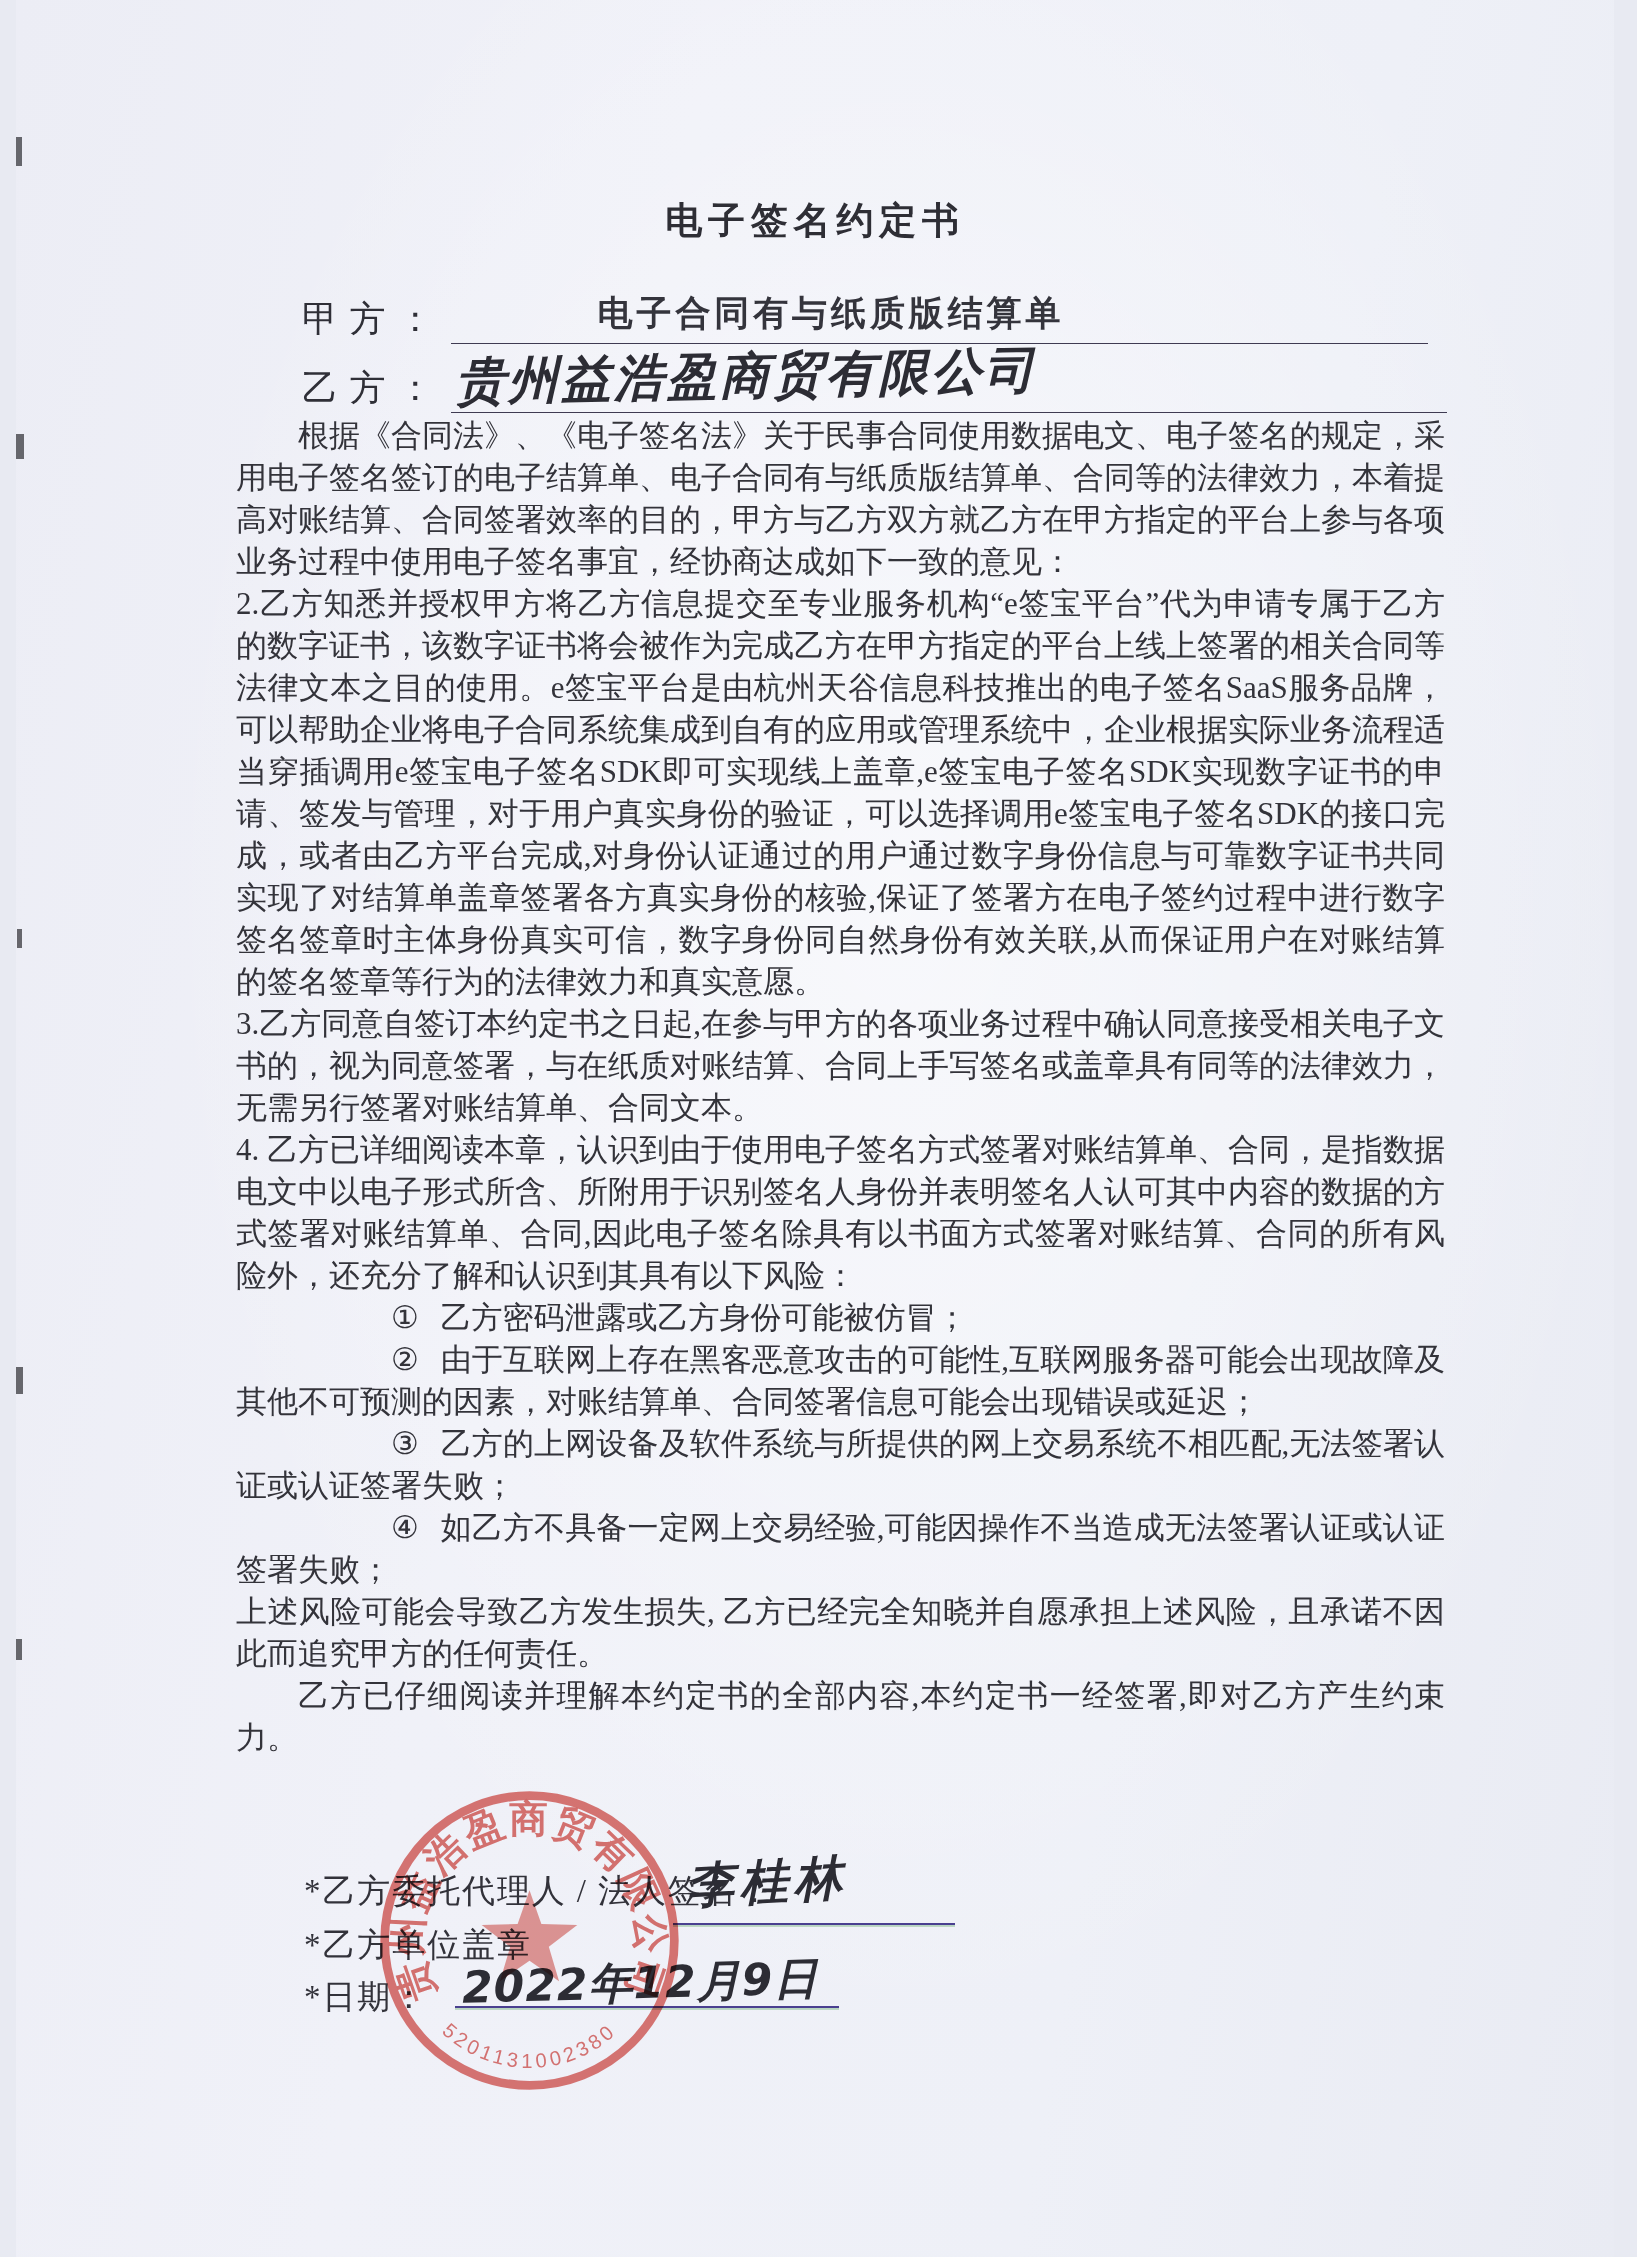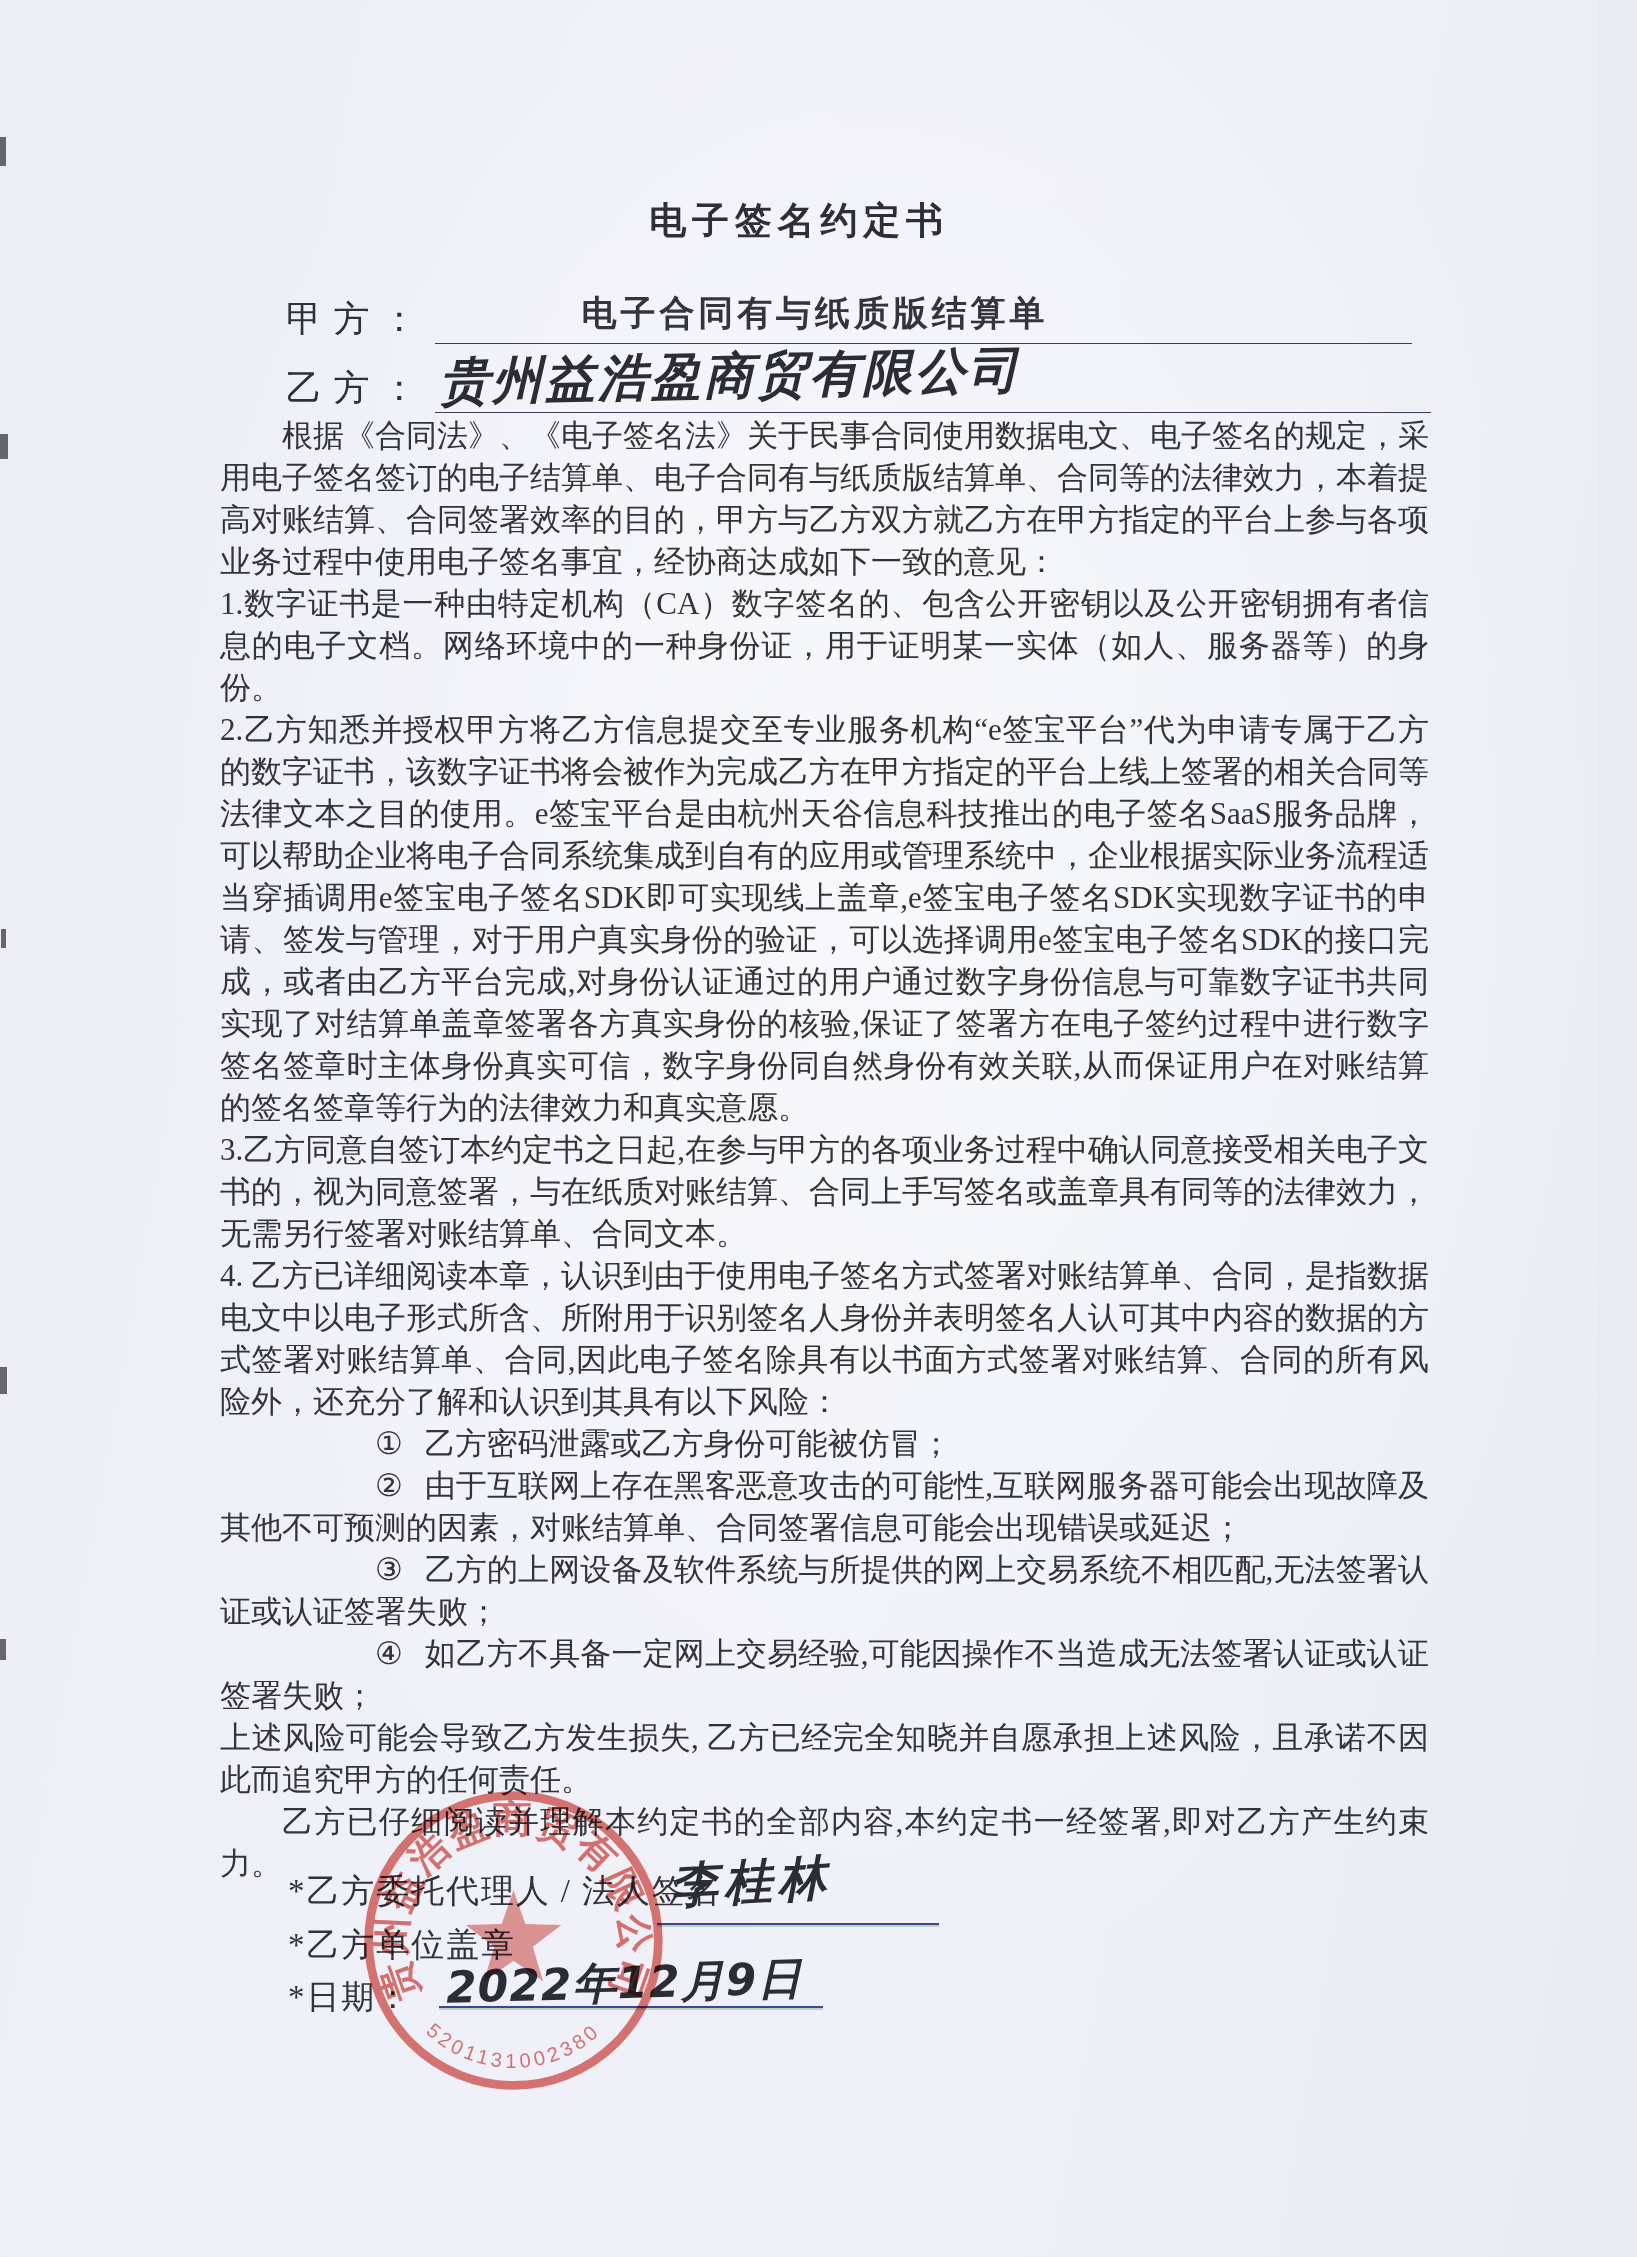--- a/index.html
+++ b/index.html
@@ -8,20 +8,21 @@
     width:1638px; height:2257px;
     font-family:"Liberation Serif","DejaVu Serif",serif;
     background:#e8eaf2;
   }
   .page {
     position:relative; width:1598px; height:2257px; overflow:hidden;
     background:
       radial-gradient(ellipse at 55% 40%, rgba(255,255,255,0.55), rgba(255,255,255,0) 60%),
       linear-gradient(100deg, #ecedf5 0%, #f0f1f8 35%, #eef0f7 70%, #e9ebf3 100%);
     color:#34343c;
+    margin-left:16px;
   }
   .title {
     position:absolute; top:196px; left:0; width:100%;
     text-align:center; font-size:37px; font-weight:bold;
     letter-spacing:5.8px; margin:0; color:#2e2e35;
   }
   .party-row { position:absolute; left:286px; white-space:nowrap; }
   .party-row .plabel {
     display:inline-block; font-size:36px; letter-spacing:11.6px;
     vertical-align:bottom; color:#2f2f37;
@@ -92,21 +93,20 @@
   <div class="party-row party-a">
     <span class="plabel">甲方：</span><span class="party-value">电子合同有与纸质版结算单</span>
   </div>
 
   <div class="party-row party-b">
     <span class="plabel">乙方：</span><span class="party-value"><span class="hand hand-name">贵州益浩盈商贸有限公司</span></span>
   </div>
 
   <div class="body-text">
     <p class="indent2">根据《合同法》、《电子签名法》关于民事合同使用数据电文、电子签名的规定，采用电子签名签订的电子结算单、电子合同有与纸质版结算单、合同等的法律效力，本着提高对账结算、合同签署效率的目的，甲方与乙方双方就乙方在甲方指定的平台上参与各项业务过程中使用电子签名事宜，经协商达成如下一致的意见：</p>
-    <p>1.数字证书是一种由特定机构（CA）数字签名的、包含公开密钥以及公开密钥拥有者信息的电子文档。网络环境中的一种身份证，用于证明某一实体（如人、服务器等）的身份。</p>
     <p>2.乙方知悉并授权甲方将乙方信息提交至专业服务机构“e签宝平台”代为申请专属于乙方的数字证书，该数字证书将会被作为完成乙方在甲方指定的平台上线上签署的相关合同等法律文本之目的使用。e签宝平台是由杭州天谷信息科技推出的电子签名SaaS服务品牌，可以帮助企业将电子合同系统集成到自有的应用或管理系统中，企业根据实际业务流程适当穿插调用e签宝电子签名SDK即可实现线上盖章,e签宝电子签名SDK实现数字证书的申请、签发与管理，对于用户真实身份的验证，可以选择调用e签宝电子签名SDK的接口完成，或者由乙方平台完成,对身份认证通过的用户通过数字身份信息与可靠数字证书共同实现了对结算单盖章签署各方真实身份的核验,保证了签署方在电子签约过程中进行数字签名签章时主体身份真实可信，数字身份同自然身份有效关联,从而保证用户在对账结算的签名签章等行为的法律效力和真实意愿。</p>
     <p>3.乙方同意自签订本约定书之日起,在参与甲方的各项业务过程中确认同意接受相关电子文书的，视为同意签署，与在纸质对账结算、合同上手写签名或盖章具有同等的法律效力，无需另行签署对账结算单、合同文本。</p>
     <p>4. 乙方已详细阅读本章，认识到由于使用电子签名方式签署对账结算单、合同，是指数据电文中以电子形式所含、所附用于识别签名人身份并表明签名人认可其中内容的数据的方式签署对账结算单、合同,因此电子签名除具有以书面方式签署对账结算、合同的所有风险外，还充分了解和认识到其具有以下风险：</p>
 
     <p class="risk-item"><span class="risk-num">①</span><span>乙方密码泄露或乙方身份可能被仿冒；</span></p>
     <p class="risk-item"><span class="risk-num">②</span><span>由于互联网上存在黑客恶意攻击的可能性,互联网服务器可能会出现故障及其他不可预测的因素，对账结算单、合同签署信息可能会出现错误或延迟；</span></p>
     <p class="risk-item"><span class="risk-num">③</span><span>乙方的上网设备及软件系统与所提供的网上交易系统不相匹配,无法签署认证或认证签署失败；</span></p>
     <p class="risk-item"><span class="risk-num">④</span><span>如乙方不具备一定网上交易经验,可能因操作不当造成无法签署认证或认证签署失败；</span></p>
 
     <p>上述风险可能会导致乙方发生损失, 乙方已经完全知晓并自愿承担上述风险，且承诺不因此而追究甲方的任何责任。</p>

